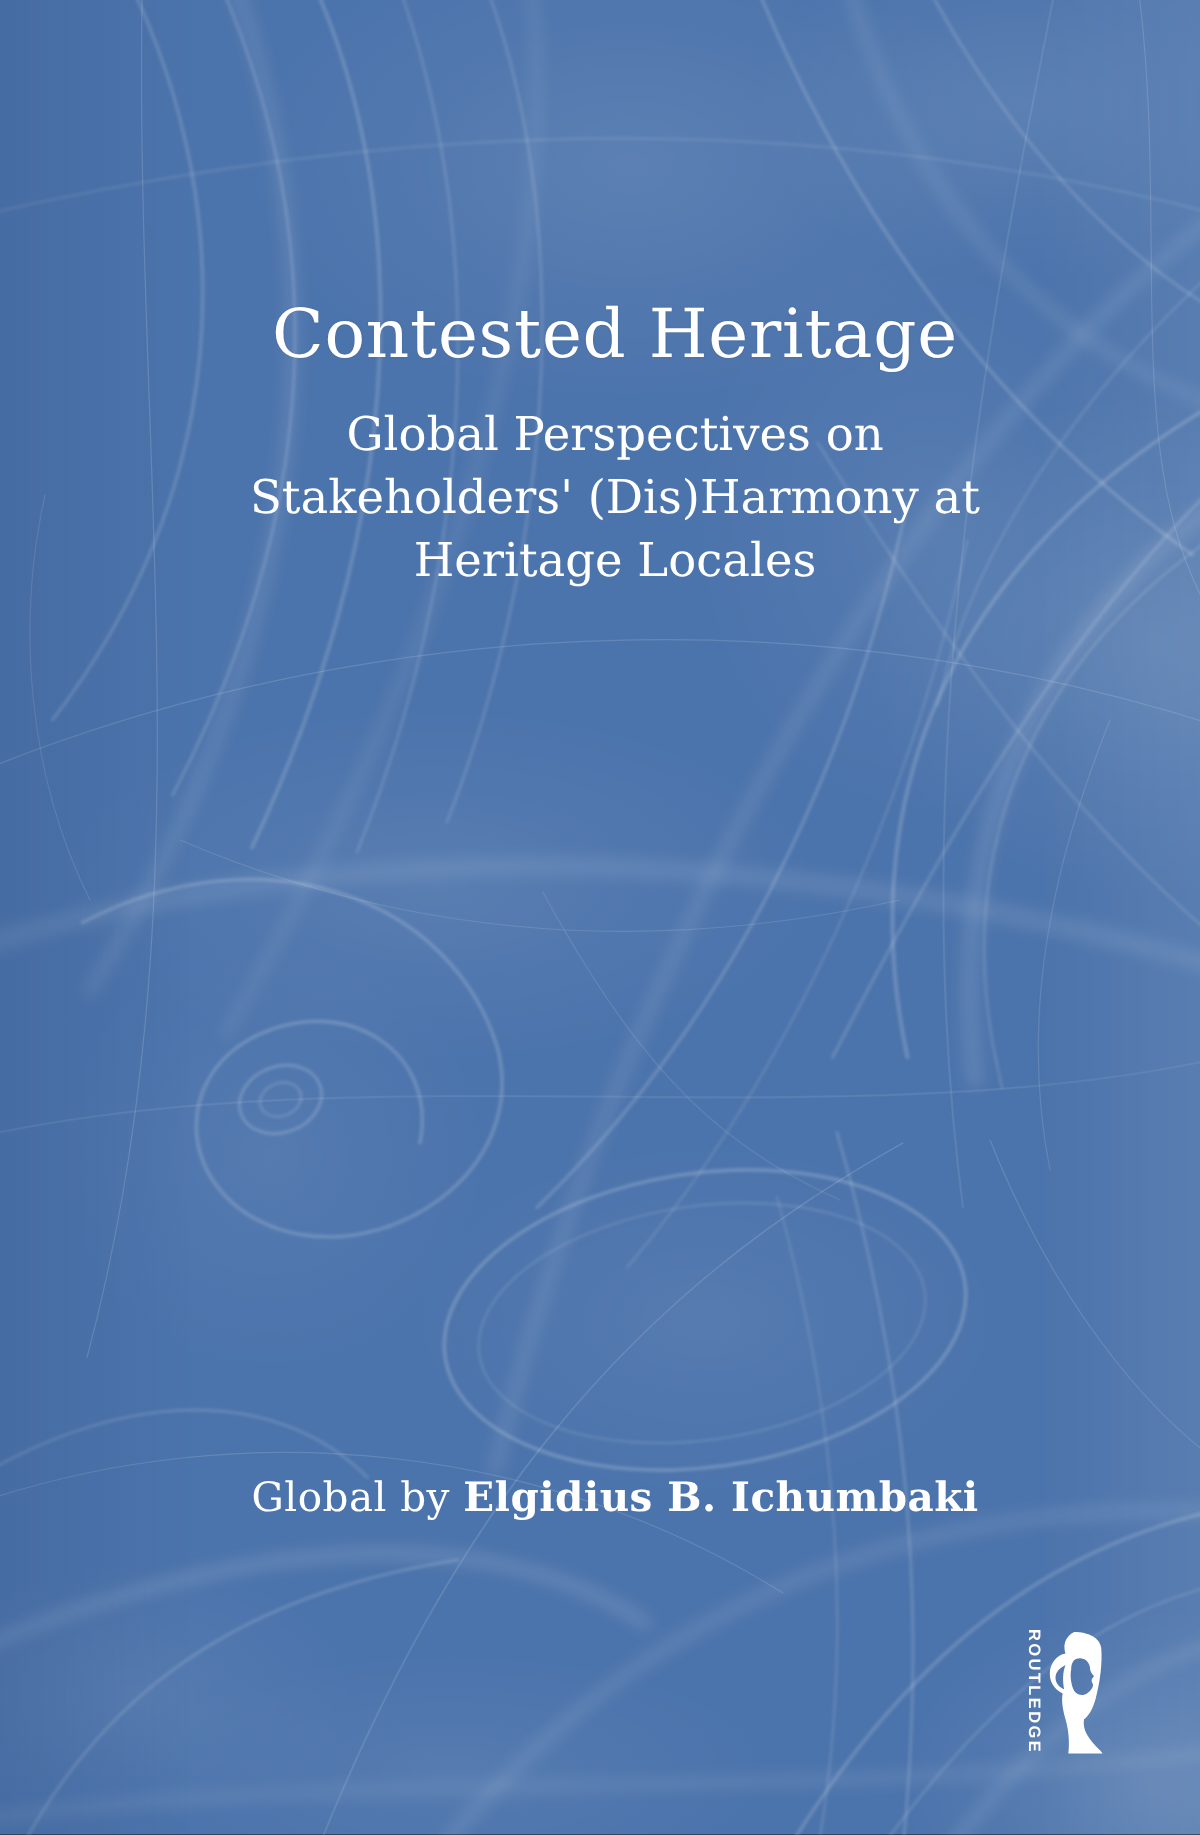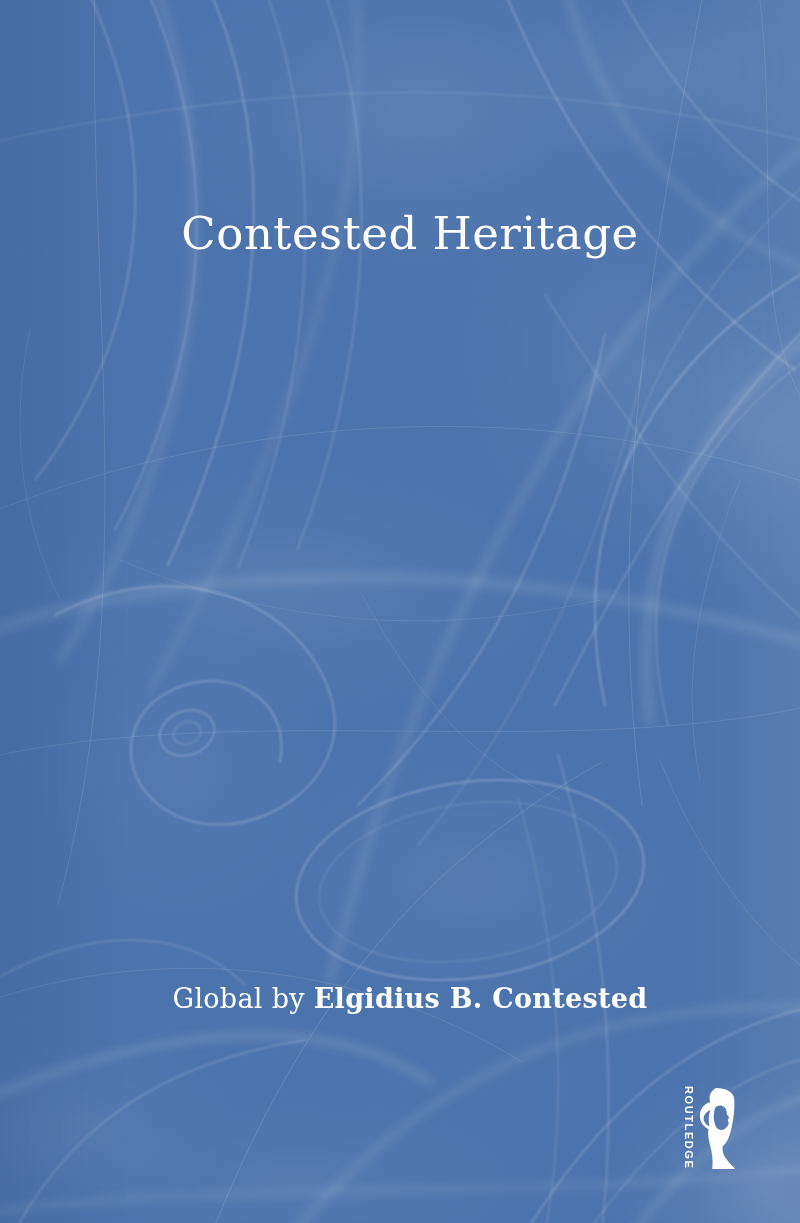--- a/index.html
+++ b/index.html
@@ -3,21 +3,21 @@
 <meta charset="utf-8">
 <style>
   html,body{margin:0;padding:0;background:#222;}
   .cover{
     position:relative;width:800px;height:1223px;overflow:hidden;
     background:var(--background,#4c74ac);
     font-family:"DejaVu Serif","Liberation Serif",serif;color:var(--text,#ffffff);
   }
   .texture{position:absolute;inset:0;width:100%;height:100%;display:block;}
   .text-col{
-    position:absolute;left:0;top:12px;width:100%;box-sizing:border-box;
+    position:absolute;left:0;top:1px;width:100%;box-sizing:border-box;
     padding-left:20px;text-align:center;
   }
   .title{
     margin:197px 0 0 0;font-size:45px;font-weight:normal;letter-spacing:.5px;line-height:1.1;
     text-shadow:0 0 1px rgba(40,60,100,.25);
   }
   .subtitle{margin-top:21px;font-size:31px;line-height:42px;font-weight:normal;}
   .subtitle span{display:block;}
   .credit{
     position:absolute;top:983px;left:0;width:100%;box-sizing:border-box;
@@ -129,24 +129,29 @@
       <path d="M660,760 C700,860 760,940 820,980" opacity=".14"></path>
       <path d="M30,330 C10,420 20,520 60,600" opacity=".12"></path>
       <path d="M740,480 C700,580 680,680 700,780" opacity=".12"></path>
     </g>
 
     <rect x="0" y="0" width="800" height="1223" fill="url(#edge)"></rect>
   </svg>
 
   <div class="text-col">
     <h1 class="title">Contested Heritage</h1>
+    <div class="subtitle">
+      <span>Global Perspectives on</span>
+      <span>Stakeholders' (Dis)Harmony at</span>
+      <span>Heritage Locales</span>
+    </div>
   </div>
 
   <div class="credit">
-    <span>Global by </span><span class="name">Elgidius B. Contested</span>
+    <span>Global by </span><span class="name">Elgidius B. Ichumbaki</span>
   </div>
 
   <div class="logo">
     <div class="logo-text">ROUTLEDGE</div>
     <svg class="logo-mark" viewBox="0 0 42 88" aria-hidden="true">
       <path fill="#ffffff" fill-rule="evenodd" d="
         M20,1
         C30,1 38,5 39,12
         C40,23 38,37 35,48
         C33,55 30,60 27,62

